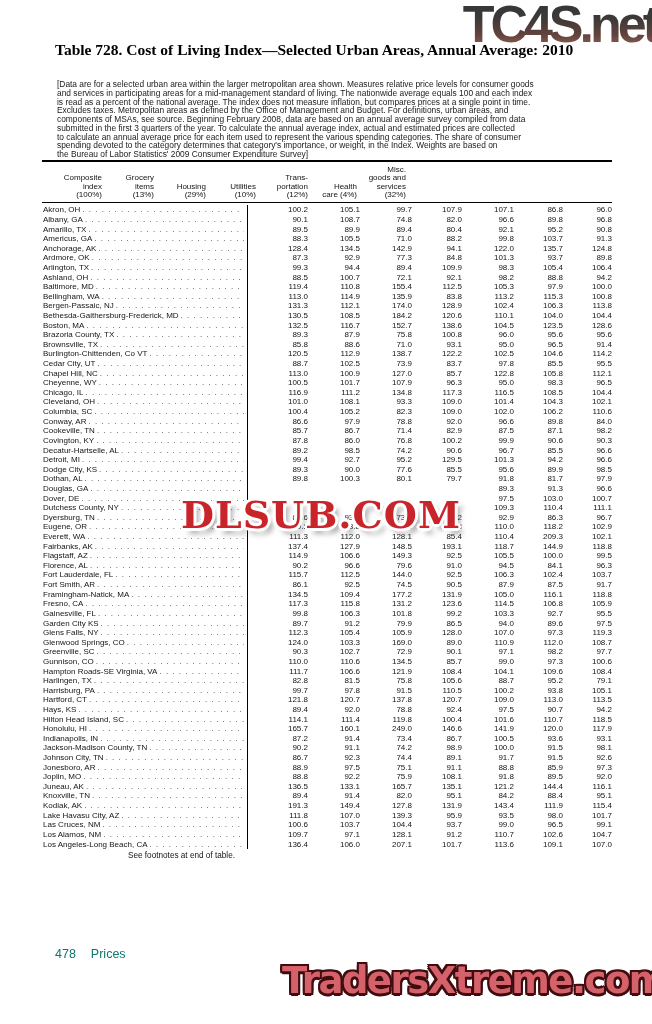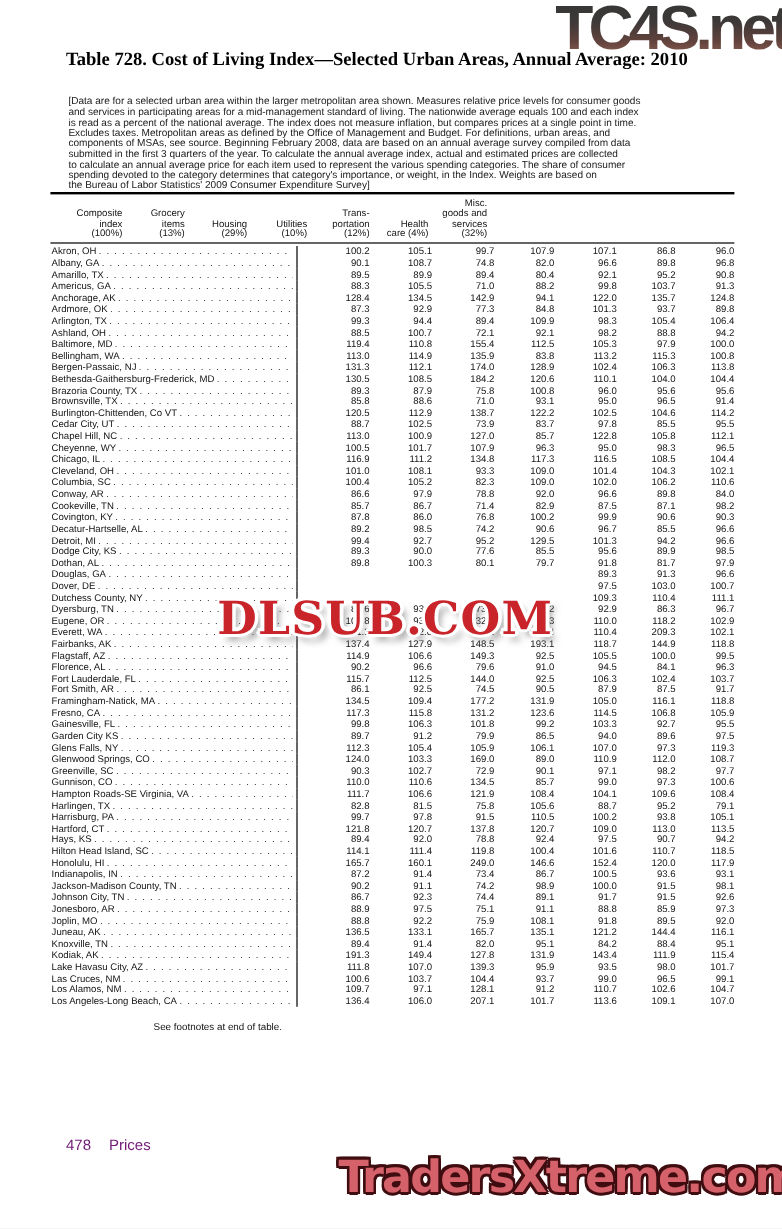--- a/index.html
+++ b/index.html
@@ -43,21 +43,21 @@
   }
   .nm { white-space:nowrap; }
   .leader { flex:1; overflow:hidden; white-space:nowrap; margin:0 3px 0 2px; color:#2a2a2a; }
   .leader::after {
     content:". . . . . . . . . . . . . . . . . . . . . . . . . . . . . . . . . . . . . . . . . . . . . . . . . .";
     letter-spacing:1px;
   }
   .td { text-align:right; box-sizing:border-box; }
   
   .footnote { position:absolute; left:90px; top:851px; font-size:8.2px;margin-left:38px; }
-  .page-id { position:absolute; left:55px; top:947px; font-size:12.5px; color:#701a75; }
+  .page-id { position:absolute; left:55px; top:947px; font-size:12.5px; color:#0f766e; }
   .page-id .sect { margin-left:15px; }
   .source {
     position:absolute; right:40px; top:966px; font-size:9.5px; color:#222;
     white-space:nowrap;
   }
   
   .wm-top {
     position:absolute; top:-6px; right:-4px; z-index:6; white-space:nowrap;
     font-family:"Liberation Sans", sans-serif; font-weight:bold;
     font-size:52px; letter-spacing:-4px;
@@ -278,20 +278,33 @@
           <div class="td c0">130.5</div>
           <div class="td c1">108.5</div>
           <div class="td c2">184.2</div>
           <div class="td c3">120.6</div>
           <div class="td c4">110.1</div>
           <div class="td c5">104.0</div>
           <div class="td c6">104.4</div>
         </div>
         <div class="tr">
           <div class="td-name">
+            <span class="nm">Boston, MA</span>
+            <span class="leader"></span>
+          </div>
+          <div class="td c0">132.5</div>
+          <div class="td c1">116.7</div>
+          <div class="td c2">152.7</div>
+          <div class="td c3">138.6</div>
+          <div class="td c4">104.5</div>
+          <div class="td c5">123.5</div>
+          <div class="td c6">128.6</div>
+        </div>
+        <div class="tr">
+          <div class="td-name">
             <span class="nm">Brazoria County, TX</span>
             <span class="leader"></span>
           </div>
           <div class="td c0">89.3</div>
           <div class="td c1">87.9</div>
           <div class="td c2">75.8</div>
           <div class="td c3">100.8</div>
           <div class="td c4">96.0</div>
           <div class="td c5">95.6</div>
           <div class="td c6">95.6</div>
@@ -687,21 +700,21 @@
           <div class="td c6">97.5</div>
         </div>
         <div class="tr">
           <div class="td-name">
             <span class="nm">Glens Falls, NY</span>
             <span class="leader"></span>
           </div>
           <div class="td c0">112.3</div>
           <div class="td c1">105.4</div>
           <div class="td c2">105.9</div>
-          <div class="td c3">106.1</div>
+          <div class="td c3">128.0</div>
           <div class="td c4">107.0</div>
           <div class="td c5">97.3</div>
           <div class="td c6">119.3</div>
         </div>
         <div class="tr">
           <div class="td-name">
             <span class="nm">Glenwood Springs, CO</span>
             <span class="leader"></span>
           </div>
           <div class="td c0">124.0</div>
@@ -818,21 +831,21 @@
         </div>
         <div class="tr">
           <div class="td-name">
             <span class="nm">Honolulu, HI</span>
             <span class="leader"></span>
           </div>
           <div class="td c0">165.7</div>
           <div class="td c1">160.1</div>
           <div class="td c2">249.0</div>
           <div class="td c3">146.6</div>
-          <div class="td c4">152.4</div>
+          <div class="td c4">141.9</div>
           <div class="td c5">120.0</div>
           <div class="td c6">117.9</div>
         </div>
         <div class="tr">
           <div class="td-name">
             <span class="nm">Indianapolis, IN</span>
             <span class="leader"></span>
           </div>
           <div class="td c0">87.2</div>
           <div class="td c1">91.4</div>

